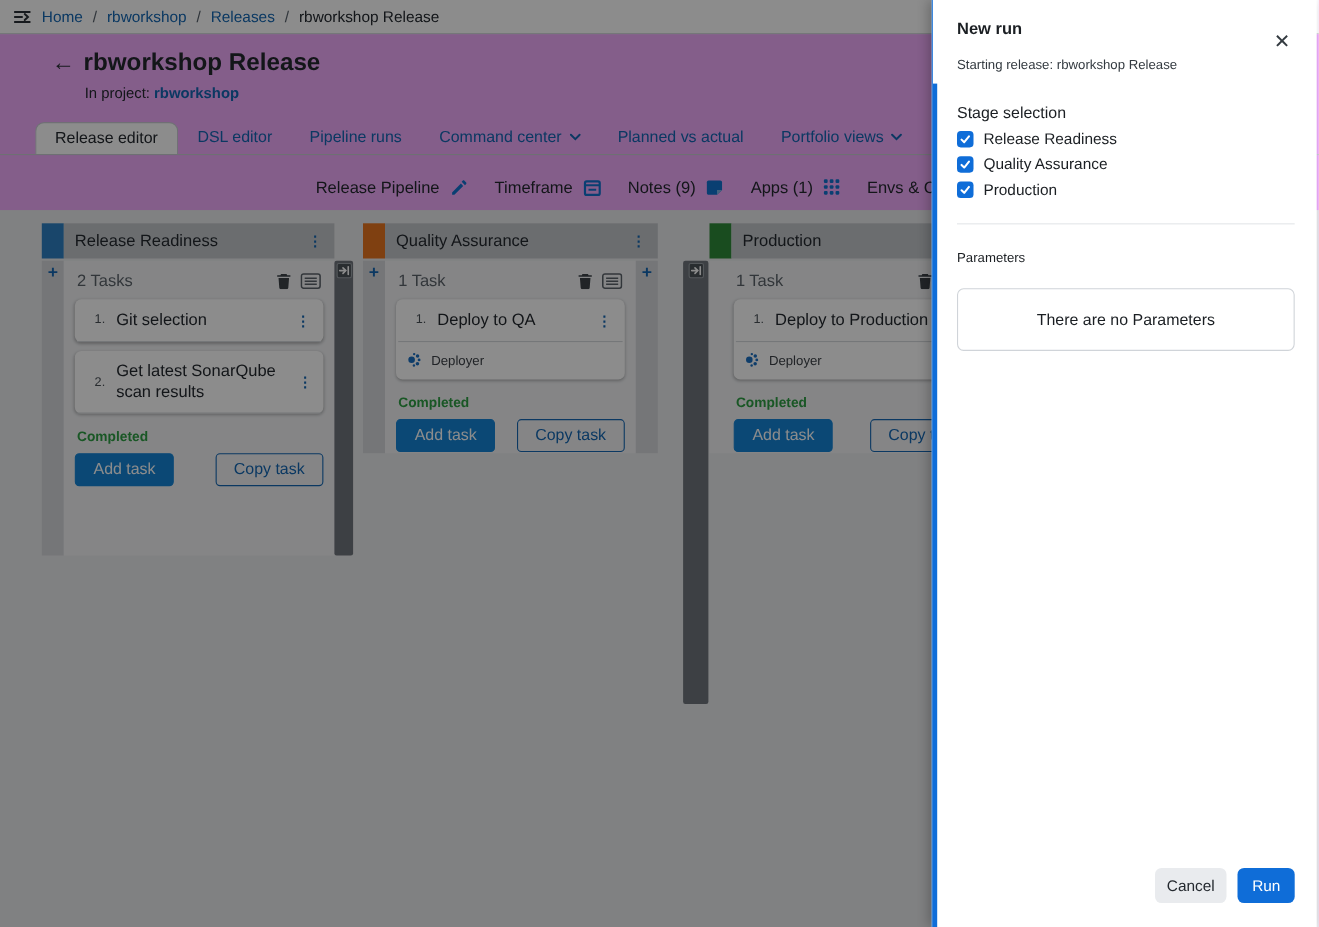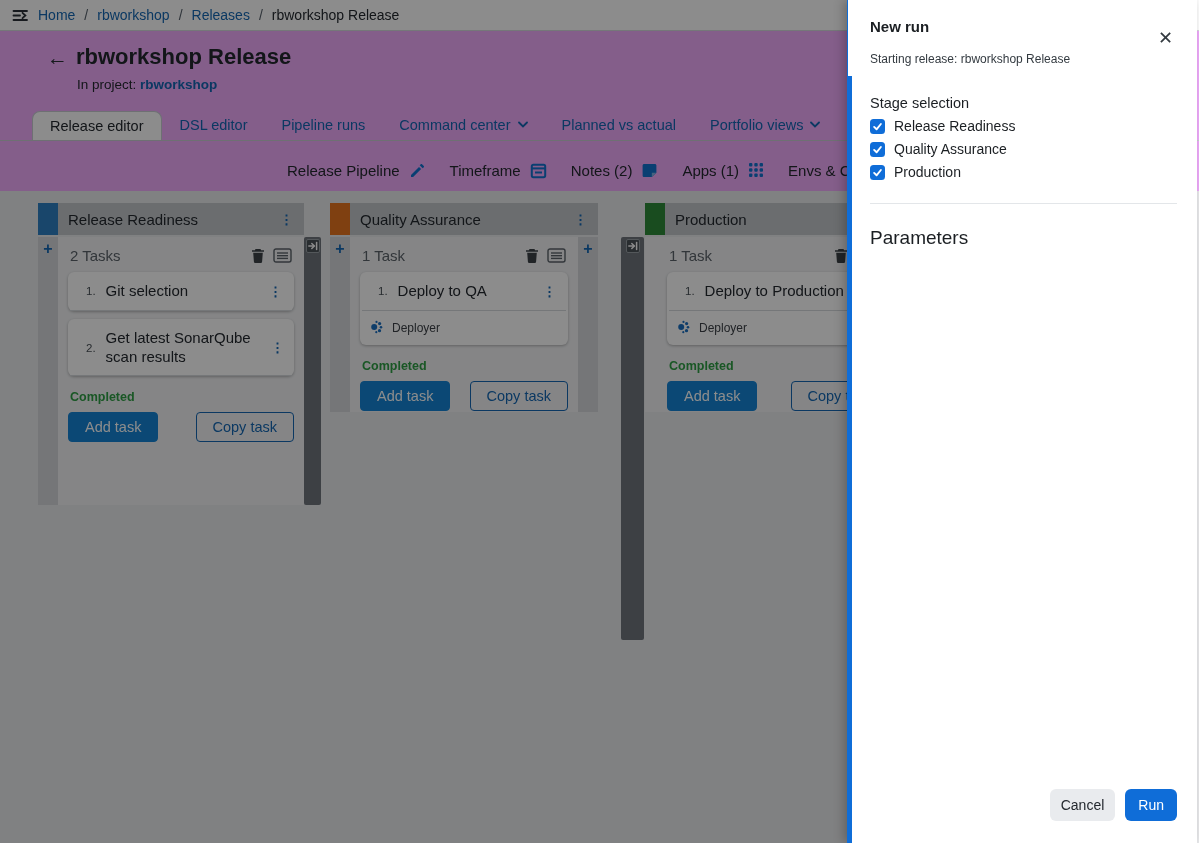--- a/index.html
+++ b/index.html
@@ -96,21 +96,21 @@
   .dr-sub { font-size:12px; color:#333a40; margin-top:17px; }
   .dr-close { position:absolute; top:29px; right:24px; font-size:18px; color:#333a40;
     cursor:pointer; line-height:1; }
   .dr-section { font-size:14.5px; color:#1b1f23; margin-top:29px; }
   .cbrow { display:flex; align-items:center; gap:9px; margin-top:7px; font-size:14px;
     color:#1b1f23; cursor:pointer; }
   .cbrow:first-of-type { margin-top:17px; }
   .cbox { width:15px; height:15px; background:#0f6dd8; border-radius:3.5px; flex:none;
     display:inline-flex; align-items:center; justify-content:center; }
   .dr-div { border-top:1px solid #e3e6e9; margin-top:23px; }
-  .dr-params { font-size:19px; color:#1b1f23; margin-top:23px; }
+  .dr-params { font-size:12px; color:#1b1f23; margin-top:23px; }
   .paraempty { margin-top:21px; border:1px solid #d0d4d9; border-radius:6px; height:57px;
     display:flex; align-items:center; justify-content:center; font-size:14.5px; color:#1b1f23; }
   .dr-footer { position:absolute; bottom:22px; right:20px; display:flex; gap:10px;align-items:flex-end; }
   .btn-cancel { background:#e9ebee; border:none; border-radius:6px; padding:8px 11px;
     font-size:14px; color:#24292f; cursor:pointer; font-family:inherit; }
   .btn-run { background:#0f6dd8; border:none; border-radius:6px; padding:8px 13px;
     font-size:14px; color:#fff; cursor:pointer; font-family:inherit; }
 
   svg { display:block; }
 </style>
@@ -187,21 +187,21 @@
       <span>Timeframe</span>
       <span class="tbicon">
         <svg width="17" height="17" viewBox="0 0 17 17" fill="none" stroke="#1273cf" stroke-width="2">
             <rect x="1.8" y="2.8" width="13.4" height="12.4" rx="1.6"></rect>
             <line x1="1.8" y1="6.4" x2="15.2" y2="6.4"></line>
             <line x1="5" y1="10.5" x2="12" y2="10.5"></line>
           </svg>
       </span>
     </div>
     <div class="tbitem">
-      <span>Notes (2)</span>
+      <span>Notes (9)</span>
       <span class="tbicon">
         <svg width="17" height="17" viewBox="0 0 17 17" fill="#1273cf">
             <path d="M3.2 2h10.6c.9 0 1.6.7 1.6 1.6v7.2L10.8 15H3.2c-.9 0-1.6-.7-1.6-1.6V3.6C1.6 2.7 2.3 2 3.2 2z"></path>
             <path d="M10.8 15v-4.2h4.6z" fill="#7fb4e6"></path>
           </svg>
       </span>
     </div>
     <div class="tbitem">
       <span>Apps (1)</span>
       <span class="tbicon">
@@ -458,20 +458,23 @@
           <svg width="11" height="11" viewBox="0 0 13 13" fill="none" stroke="#fff" stroke-width="2.2" stroke-linecap="round" stroke-linejoin="round">
               <polyline points="2.5,7 5.4,9.8 10.5,3.5"></polyline>
             </svg>
         </span>
         <span>Production</span>
       </div>
 
       <div class="dr-div"></div>
 
       <div class="dr-params">Parameters</div>
+      <div class="paraempty">
+        <span>There are no Parameters</span>
+      </div>
 
       <div class="dr-footer">
         <button class="btn-cancel">Cancel</button>
         <button class="btn-run">Run</button>
       </div>
     </div>
   </div>
 
 </div>
 

